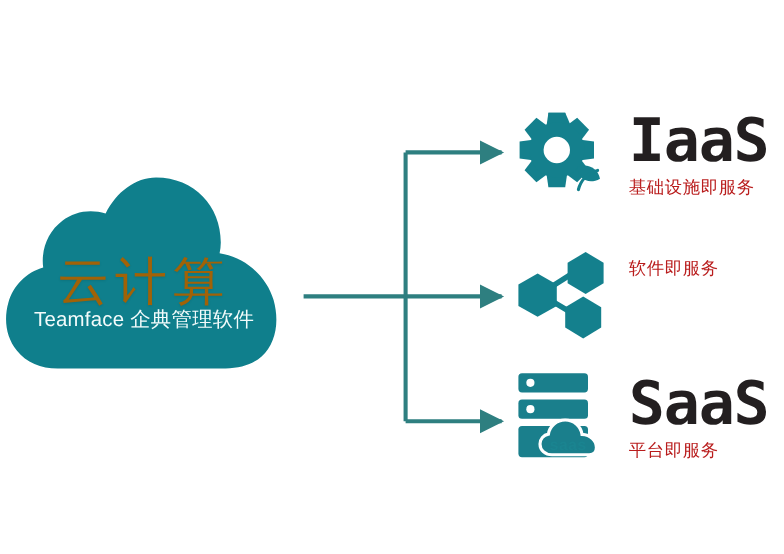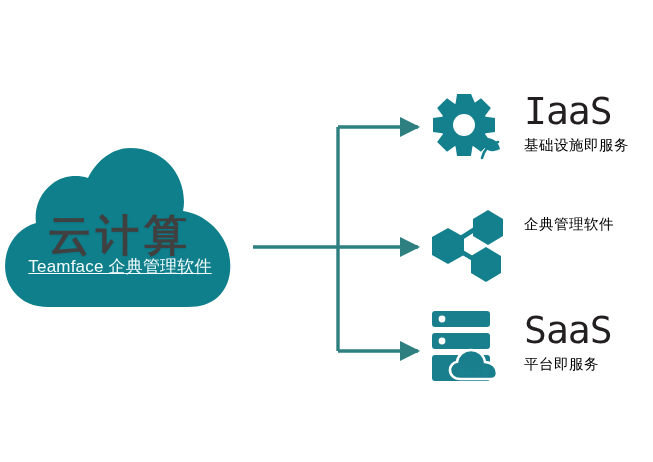--- a/index.html
+++ b/index.html
@@ -29,39 +29,38 @@
     left: 0;
     top: 0;
   }
   #cloud-title {
     position: absolute;
     left: 0;
     top: 68px;
     width: 232px;
     text-align: center;
     font-size: 43px;
-    font-weight: 700;
+    font-weight: 400;
     letter-spacing: 5px;
-    color: #404040;
+    color: #a16207;
     line-height: 1;
     text-shadow: 0 1px 2px rgba(0,0,0,0.10);
   }
   #cloud-watermark {
     position: absolute;
     left: 0;
     top: 112px;
     width: 232px;
     text-align: center;
     font-size: 17px;
     font-weight: 400;
     color: #f2fbfb;
     line-height: 1;
     letter-spacing: 0.2px;
     white-space: nowrap;
-    text-decoration: underline;
   }
 
   
   #connector-svg {
     position: absolute;
     left: 240px;
     top: 110px;
   }
 
   
@@ -83,32 +82,32 @@
     height: 82px;
   }
   .service-text {
     position: absolute;
     left: 100px;
     top: 6px;
     width: 130px;
   }
   .service-title {
     font-family: "DejaVu Sans Mono", monospace;
-    font-size: 38px;
-    font-weight: 400;
+    font-size: 50px;
+    font-weight: 700;
     color: #231f20;
     line-height: 1;
     letter-spacing: -1px;
     white-space: nowrap;
   }
   .service-subtitle {
     margin-top: 8px;
     font-size: 14.5px;
     font-weight: 400;
-    color: #000000;
+    color: #b91c1c;
     line-height: 1;
     letter-spacing: 0.5px;
     white-space: nowrap;
   }
   .saas-cloud-label {
     font-family: "Liberation Sans", sans-serif;
     font-size: 13px;
     font-weight: 700;
     fill: #1a8490;
     letter-spacing: 0.5px;
@@ -191,21 +190,21 @@
       <path d="M26,42 L59,21" stroke="#14808d" stroke-width="4.6" stroke-linecap="round"></path>
       <path d="M26,42 L58,61" stroke="#14808d" stroke-width="4.6" stroke-linecap="round"></path>
 
       <path d="M24,25 L40,34 L40,52 L24,61 L8,52 L8,34 Z" fill="#14808d"></path>
 
       <path d="M64,7 L79,16 L79,33 L64,42 L49,33 L49,16 Z" fill="#14808d"></path>
 
       <path d="M62,44 L77,53 L77,70 L62,79 L47,70 L47,53 Z" fill="#14808d"></path>
     </svg>
     <div class="service-text">
-      <div class="service-subtitle">企典管理软件</div>
+      <div class="service-subtitle">软件即服务</div>
     </div>
   </div>
 
   <div class="service-row" id="service-row-saas">
     <svg class="service-icon" viewBox="0 0 86 82">
 
       <rect x="8" y="6" width="58" height="16" rx="3" fill="#1a7f8c"></rect>
       <circle cx="18" cy="14" r="3.4" fill="#ffffff"></circle>
 
       <rect x="8" y="28" width="58" height="16" rx="3" fill="#1a7f8c"></rect>

